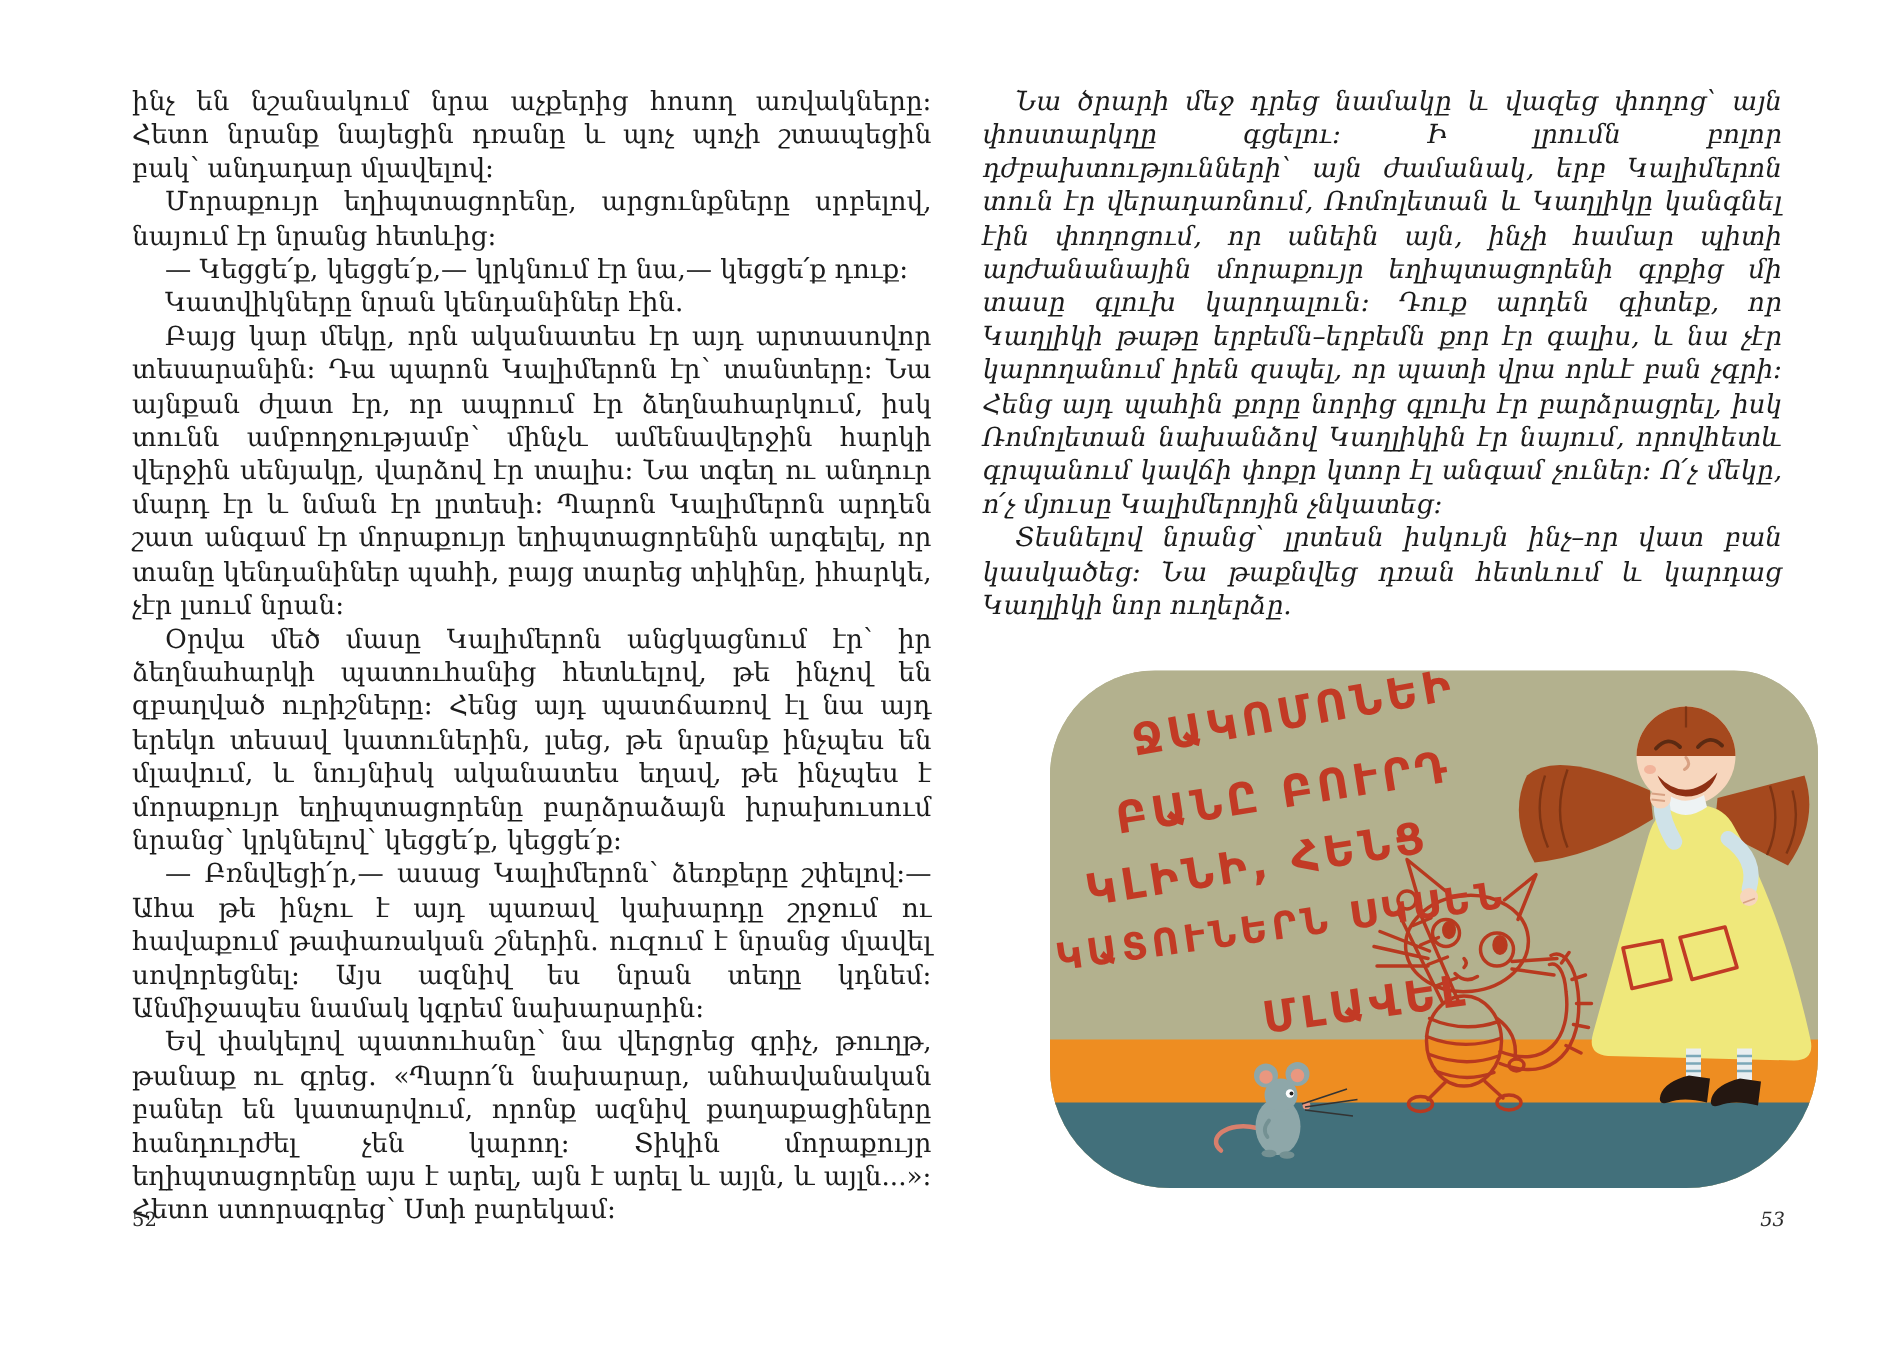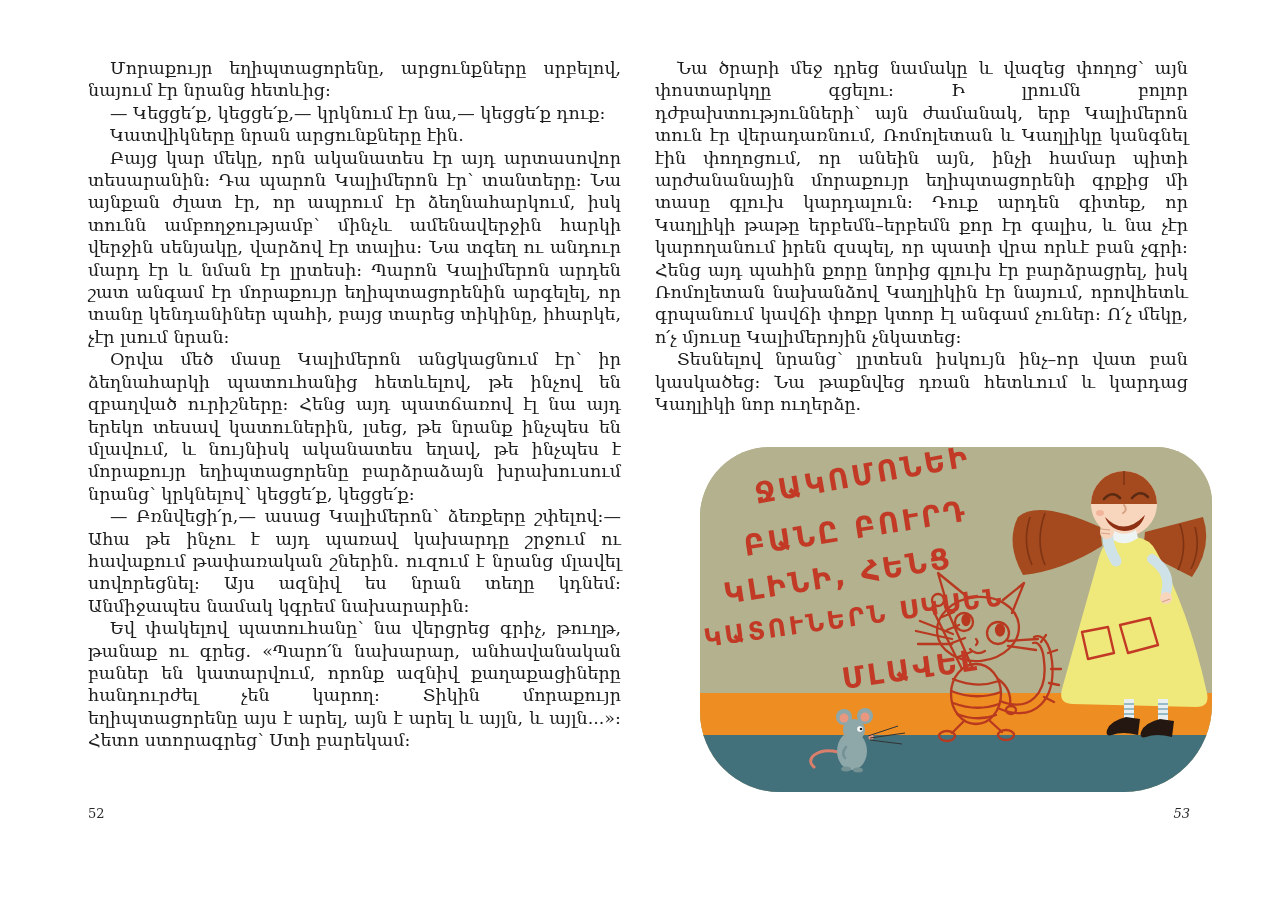--- a/index.html
+++ b/index.html
@@ -2,21 +2,21 @@
 <html><head>
 <meta charset="utf-8">
 <style>
   html,body{margin:0;padding:0;background:#ffffff;}
   body{width:1269px;height:900px;position:relative;overflow:hidden;
        font-family:"DejaVu Serif","DejaVu Sans",serif;color:#1c1c1c;}
   .spread{position:absolute;inset:0;}
   .col{position:absolute;top:57px;width:533px;font-size:17.5px;line-height:22.4px;
        text-align:justify;}
   .col.left{left:88px;}
-  .col.right{left:655px;}
+  .col.right{left:655px;font-style:italic;}
   .col p{margin:0;}
   .col p.indent{text-indent:22px;}
   .pagenum{position:absolute;top:806px;font-size:13px;color:#2a2a2a;}
   .pagenum.left{left:88px;}
   .pagenum.right{left:1150px;width:40px;text-align:right;font-style:italic;}
   .illustration{position:absolute;left:700px;top:447px;width:512px;height:345px;
        border-radius:70px 56px 88px 80px;overflow:hidden;background:#b3b18e;}
   .illustration svg{position:absolute;left:0;top:0;}
   .graf{position:absolute;font-family:"DejaVu Sans",sans-serif;font-weight:bold;
        color:#c23a25;letter-spacing:3px;transform-origin:left center;white-space:nowrap;}
@@ -25,23 +25,24 @@
   .g3{left:24px;top:130px;font-size:29px;transform:rotate(-9deg);}
   .g4{left:4px;top:177px;font-size:25px;transform:rotate(-8deg);}
   .g5{left:142px;top:215px;font-size:29px;transform:rotate(-8deg);}
 </style>
 </head>
 <body>
 
 <div class="spread">
 
   <div class="col left">
+    <p>ինչ են նշանակում նրա աչքերից հոսող առվակները։ Հետո նրանք նայեցին դռանը և պոչ պոչի շտապեցին բակ՝ անդադար մլավելով։</p>
     <p class="indent">Մորաքույր եղիպտացորենը, արցունքները սրբելով, նայում էր նրանց հետևից։</p>
     <p class="indent">— Կեցցե՛ք, կեցցե՛ք,— կրկնում էր նա,— կեցցե՛ք դուք։</p>
-    <p class="indent">Կատվիկները նրան արցունքները էին.</p>
+    <p class="indent">Կատվիկները նրան կենդանիներ էին.</p>
     <p class="indent">Բայց կար մեկը, որն ականատես էր այդ արտասովոր տեսարանին։ Դա պարոն Կալիմերոն էր՝ տանտերը։ Նա այնքան ժլատ էր, որ ապրում էր ձեղնահարկում, իսկ տունն ամբողջությամբ՝ մինչև ամենավերջին հարկի վերջին սենյակը, վարձով էր տալիս։ Նա տգեղ ու անդուր մարդ էր և նման էր լրտեսի։ Պարոն Կալիմերոն արդեն շատ անգամ էր մորաքույր եղիպտացորենին արգելել, որ տանը կենդանիներ պահի, բայց տարեց տիկինը, իհարկե, չէր լսում նրան։</p>
     <p class="indent">Օրվա մեծ մասը Կալիմերոն անցկացնում էր՝ իր ձեղնահարկի պատուհանից հետևելով, թե ինչով են զբաղված ուրիշները։ Հենց այդ պատճառով էլ նա այդ երեկո տեսավ կատուներին, լսեց, թե նրանք ինչպես են մլավում, և նույնիսկ ականատես եղավ, թե ինչպես է մորաքույր եղիպտացորենը բարձրաձայն խրախուսում նրանց՝ կրկնելով՝ կեցցե՛ք, կեցցե՛ք։</p>
     <p class="indent">— Բռնվեցի՛ր,— ասաց Կալիմերոն՝ ձեռքերը շփելով։— Ահա թե ինչու է այդ պառավ կախարդը շրջում ու հավաքում թափառական շներին. ուզում է նրանց մլավել սովորեցնել։ Այս ազնիվ ես նրան տեղը կդնեմ։ Անմիջապես նամակ կգրեմ նախարարին։</p>
     <p class="indent">Եվ փակելով պատուհանը՝ նա վերցրեց գրիչ, թուղթ, թանաք ու գրեց. «Պարո՛ն նախարար, անհավանական բաներ են կատարվում, որոնք ազնիվ քաղաքացիները հանդուրժել չեն կարող։ Տիկին մորաքույր եղիպտացորենը այս է արել, այն է արել և այլն, և այլն...»։ Հետո ստորագրեց՝ Ստի բարեկամ։</p>
   </div>
 
   <div class="col right">
     <p class="indent">Նա ծրարի մեջ դրեց նամակը և վազեց փողոց՝ այն փոստարկղը գցելու։ Ի լրումն բոլոր դժբախտությունների՝ այն ժամանակ, երբ Կալիմերոն տուն էր վերադառնում, Ռոմոլետան և Կաղլիկը կանգնել էին փողոցում, որ անեին այն, ինչի համար պիտի արժանանային մորաքույր եղիպտացորենի գրքից մի տասը գլուխ կարդալուն։ Դուք արդեն գիտեք, որ Կաղլիկի թաթը երբեմն–երբեմն քոր էր գալիս, և նա չէր կարողանում իրեն զսպել, որ պատի վրա որևէ բան չգրի։ Հենց այդ պահին քորը նորից գլուխ էր բարձրացրել, իսկ Ռոմոլետան նախանձով Կաղլիկին էր նայում, որովհետև գրպանում կավճի փոքր կտոր էլ անգամ չուներ։ Ո՛չ մեկը, ո՛չ մյուսը Կալիմերոյին չնկատեց։</p>
     <p class="indent">Տեսնելով նրանց՝ լրտեսն իսկույն ինչ–որ վատ բան կասկածեց։ Նա թաքնվեց դռան հետևում և կարդաց Կաղլիկի նոր ուղերձը.</p>
   </div>

